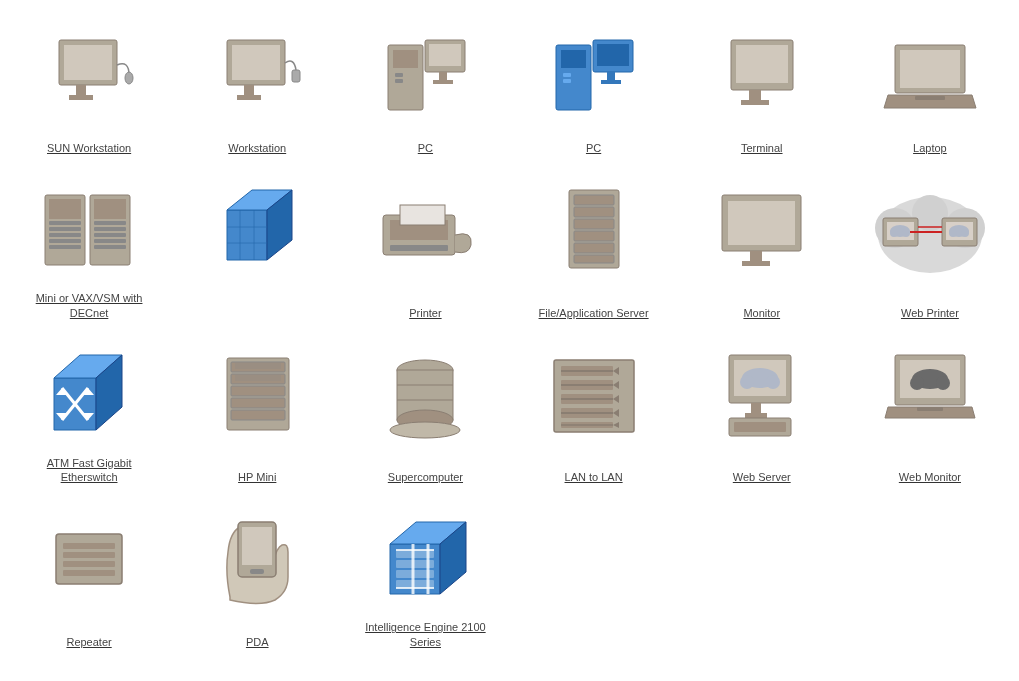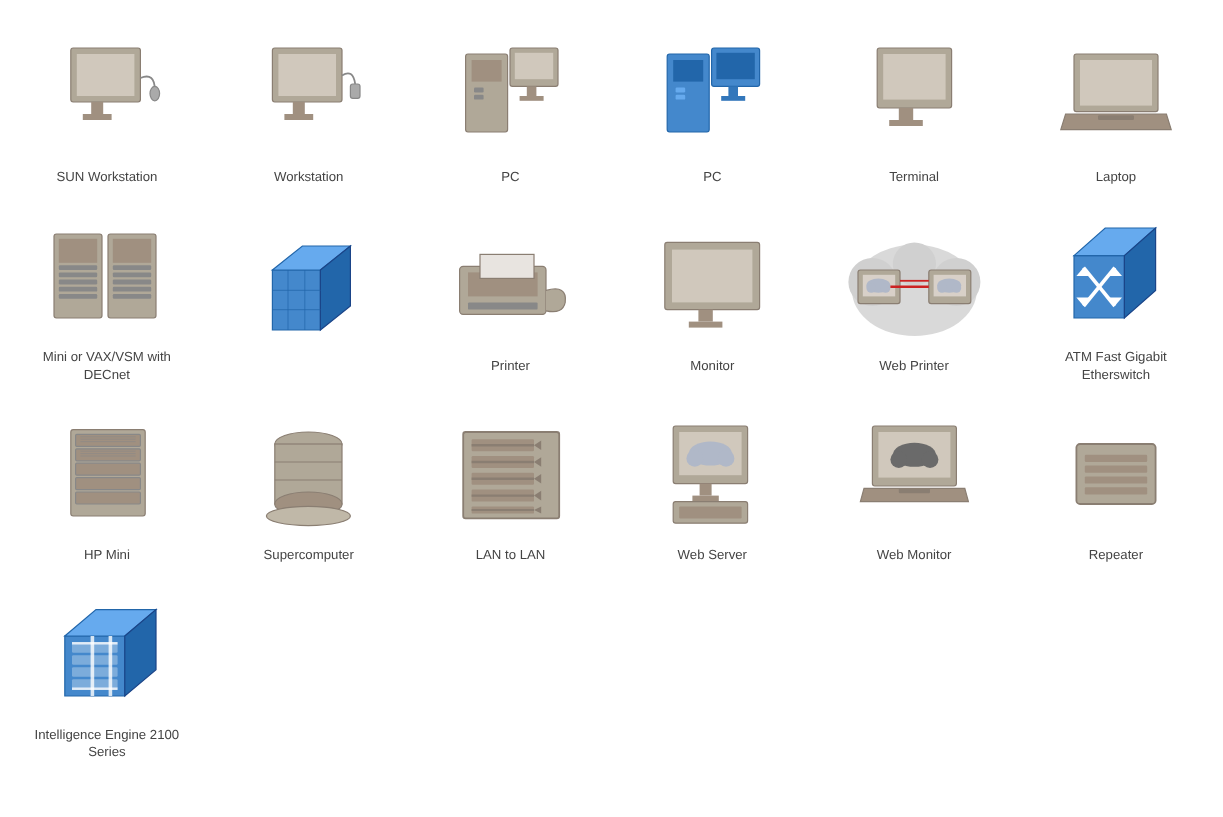--- a/index.html
+++ b/index.html
@@ -15,23 +15,24 @@
     .grid {
       display: grid;
       grid-template-columns: repeat(6, 1fr);
       gap: 10px;
       padding: 20px 10px;
     }
     .item {
       display: flex;
       flex-direction: column;
       align-items: center;
-      justify-content: center;
+      justify-content: space-between;
       text-align: center;
       padding: 5px;
+      text-decoration: underline;
     }
     .icon-area {
       width: 110px;
       height: 110px;
       display: flex;
       align-items: center;
       justify-content: center;
       margin-bottom: 6px;
     }
     .label {
@@ -182,20 +183,36 @@
       <rect x="25" y="15" width="45" height="20" fill="#e8e4e0" stroke="#8a7e72" stroke-width="1"></rect>
 
       <path d="M80 45 Q98 40 96 55 Q94 65 80 62" fill="#b0a898" stroke="#8a7e72" stroke-width="1"></path>
       <rect x="15" y="55" width="58" height="6" rx="1" fill="#888"></rect>
     </svg>
       </div>
       <div class="label">Printer</div>
     </div>
     <div class="item">
       <div class="icon-area">
+        <svg width="85" height="90" viewBox="0 0 85 90">
+
+      <rect x="18" y="5" width="50" height="78" rx="2" fill="#b0a898" stroke="#8a7e72" stroke-width="1"></rect>
+
+      <rect x="23" y="10" width="40" height="10" rx="1" fill="#a09080" stroke="#888"></rect>
+      <rect x="23" y="22" width="40" height="10" rx="1" fill="#a09080" stroke="#888"></rect>
+      <rect x="23" y="34" width="40" height="10" rx="1" fill="#a09080" stroke="#888"></rect>
+      <rect x="23" y="46" width="40" height="10" rx="1" fill="#a09080" stroke="#888"></rect>
+      <rect x="23" y="58" width="40" height="10" rx="1" fill="#a09080" stroke="#888"></rect>
+      <rect x="23" y="70" width="40" height="8" rx="1" fill="#a09080" stroke="#888"></rect>
+    </svg>
+      </div>
+      <div class="label">File/Application Server</div>
+    </div>
+    <div class="item">
+      <div class="icon-area">
         <svg width="95" height="80" viewBox="0 0 95 80">
       <rect x="8" y="5" width="79" height="56" rx="2" fill="#b0a898" stroke="#8a7e72" stroke-width="1"></rect>
       <rect x="14" y="11" width="67" height="44" fill="#d0c8bc"></rect>
       <rect x="36" y="61" width="12" height="10" fill="#a09080"></rect>
       <rect x="28" y="71" width="28" height="5" fill="#a09080"></rect>
     </svg>
       </div>
       <div class="label">Monitor</div>
     </div>
     <div class="item">
@@ -356,20 +373,33 @@
       <rect x="19" y="24" width="52" height="6" rx="1" fill="#a09080"></rect>
       <rect x="19" y="33" width="52" height="6" rx="1" fill="#a09080"></rect>
       <rect x="19" y="42" width="52" height="6" rx="1" fill="#a09080"></rect>
       <rect x="19" y="51" width="52" height="6" rx="1" fill="#a09080"></rect>
     </svg>
       </div>
       <div class="label">Repeater</div>
     </div>
     <div class="item">
       <div class="icon-area">
+        <svg width="75" height="95" viewBox="0 0 75 95">
+
+      <path d="M10,85 Q5,60 8,40 Q10,20 20,15 Q25,12 30,15 Q35,18 35,25 L35,50 Q40,30 45,28 Q52,26 53,35 L53,50 Q57,35 62,33 Q68,31 68,40 L68,65 Q68,80 55,88 Q40,95 10,88 Z" fill="#d0c8b8" stroke="#a09080" stroke-width="1.5"></path>
+
+      <rect x="18" y="10" width="38" height="55" rx="4" fill="#b0a898" stroke="#8a7e72" stroke-width="1.5"></rect>
+      <rect x="22" y="15" width="30" height="38" fill="#d0c8bc"></rect>
+      <rect x="30" y="57" width="14" height="5" rx="2" fill="#888"></rect>
+    </svg>
+      </div>
+      <div class="label">PDA</div>
+    </div>
+    <div class="item">
+      <div class="icon-area">
         <svg width="95" height="90" viewBox="0 0 95 90">
 
       <polygon points="12,30 62,30 62,80 12,80" fill="#4488cc" stroke="#2266aa" stroke-width="1"></polygon>
       <polygon points="12,30 38,8 88,8 62,30" fill="#66aaee" stroke="#2266aa" stroke-width="1"></polygon>
       <polygon points="62,30 88,8 88,58 62,80" fill="#2266aa" stroke="#1a4488" stroke-width="1"></polygon>
 
       <rect x="18" y="36" width="38" height="8" rx="1" fill="rgba(255,255,255,0.3)"></rect>
       <rect x="18" y="46" width="38" height="8" rx="1" fill="rgba(255,255,255,0.3)"></rect>
       <rect x="18" y="56" width="38" height="8" rx="1" fill="rgba(255,255,255,0.3)"></rect>
       <rect x="18" y="66" width="38" height="8" rx="1" fill="rgba(255,255,255,0.3)"></rect>

